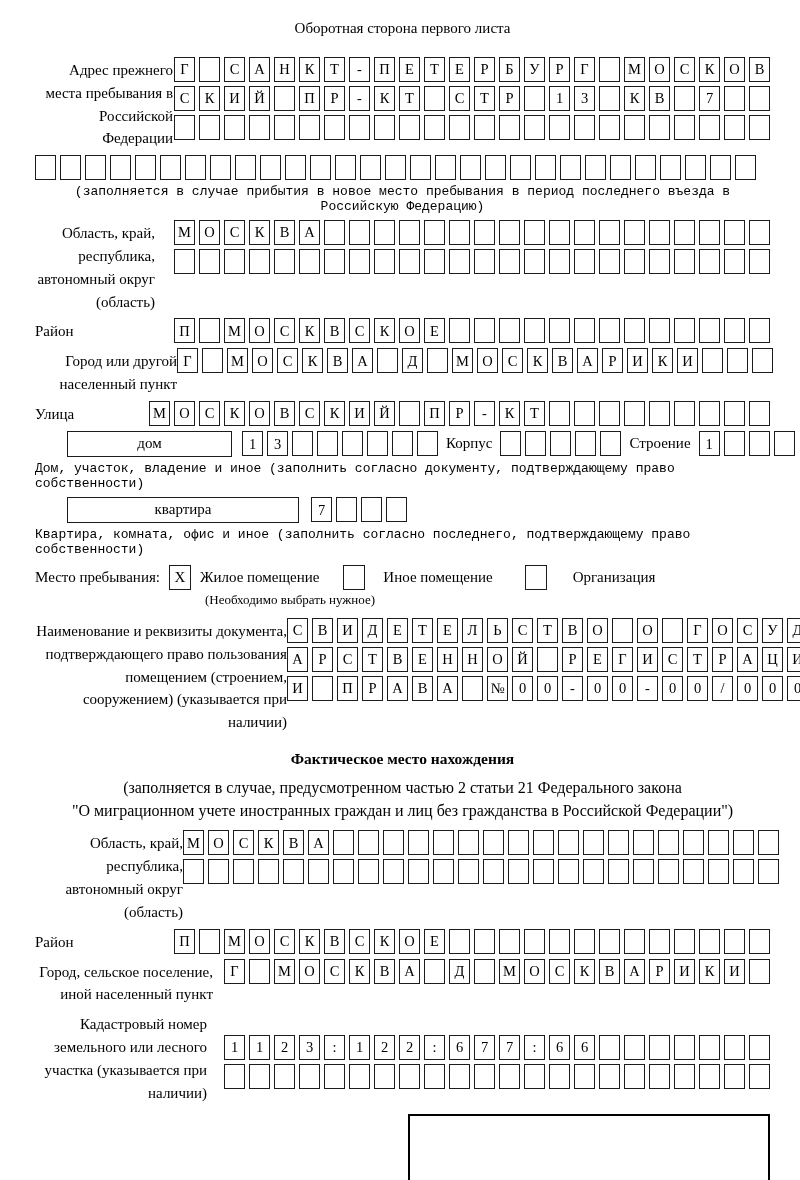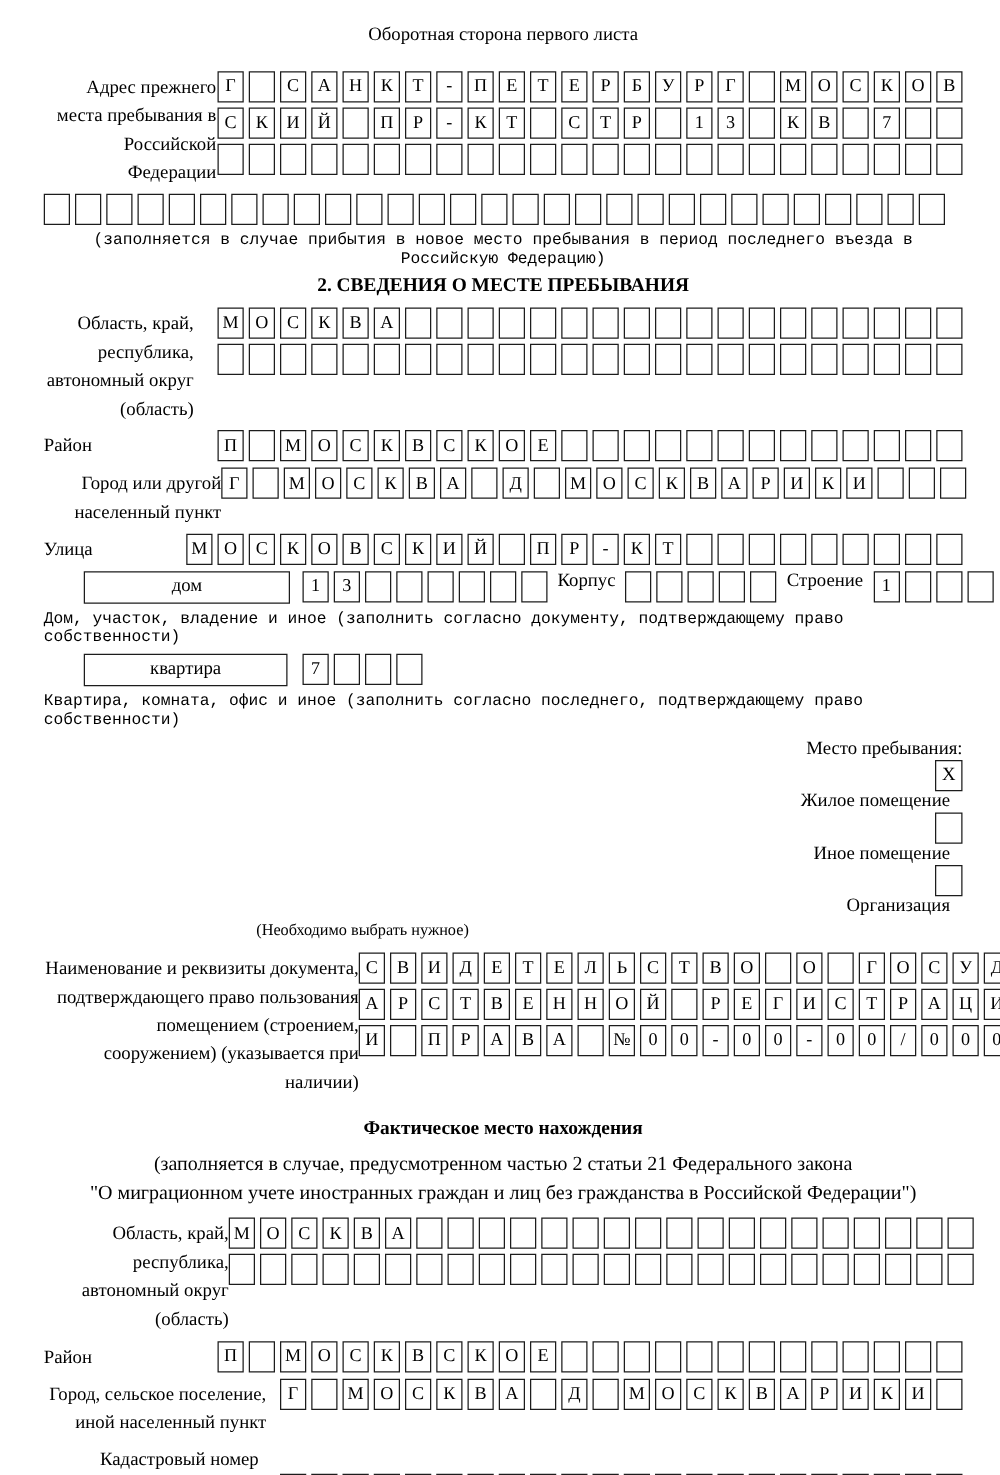--- a/index.html
+++ b/index.html
@@ -26,32 +26,32 @@
 
   .frow { display:flex; align-items:flex-start; margin-bottom:5px;text-align:right; }
   .flabel { font-size:15px; line-height:1.52; padding-top:2px; flex:none; }
 
   .caption { font-size:13px; margin:1px 0 6px;font-family:Liberation Mono, monospace; }
   .caption.center { text-align:center; }
 
   .sec-title { text-align:center; font-weight:bold; font-size:15.5px; margin:6px 0 8px; }
 
   
-  .inline-row { display:flex; align-items:flex-start; margin-bottom:4px;padding-left:32px; }
+  .inline-row { display:flex; align-items:center; margin-bottom:4px;padding-left:32px; }
   .wide-box {
     border:1.7px solid #1c1c1c; height:26px;
     display:flex; align-items:center; justify-content:center;
     font-size:15px; flex:none;
   }
   .wb-house { width:165px; margin-right:10px; }
-  .wb-apt   { width:163px; margin-right:12px; }
+  .wb-apt   { width:232px; margin-right:12px; }
   .mini-label { flex:none; padding:0 8px; font-size:15px; }
 
   
-  .stay-row { display:flex; align-items:flex-end; margin:8px 0 2px;flex-direction:column; }
+  .stay-row { display:flex; align-items:center; margin:8px 0 2px; }
   .chk {
     flex:none; width:22px; height:25px;
     border:1.7px solid #1c1c1c;
     display:flex; align-items:center; justify-content:center;
     font-size:15px;
   }
   .stay-label { padding:0 10px 0 9px; }
   .stay-note { font-size:13px; margin:2px 0 10px 170px; }
 
   .doc-label { width:252px; }
@@ -183,21 +183,20 @@
       <span class="cb"></span>
       <span class="cb"></span>
       <span class="cb"></span>
       <span class="cb"></span>
       <span class="cb"></span>
       <span class="cb"></span>
       <span class="cb"></span>
     </div>
   <div class="caption center">(заполняется в случае прибытия в новое место пребывания в период последнего въезда в Российскую Федерацию)</div>
 
-  <div class="sec-title">2. СВЕДЕНИЯ О МЕСТЕ ПРЕБЫВАНИЯ</div>
 
   <div class="frow">
     <div class="flabel" style="width:120px;">Область, край, республика, автономный округ (область)</div>
     <div class="stack">
       <div class="boxes">
           <span class="cb">М</span>
           <span class="cb">О</span>
           <span class="cb">С</span>
           <span class="cb">К</span>
           <span class="cb">В</span>

